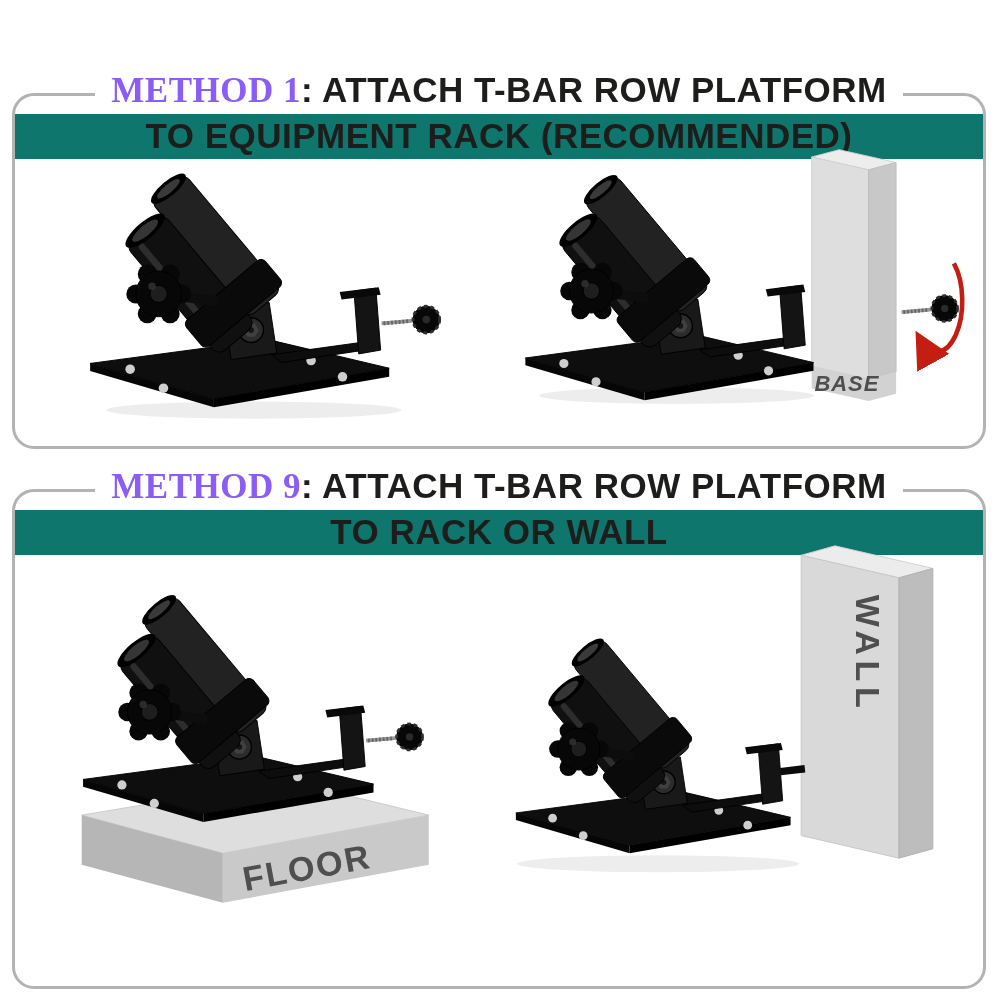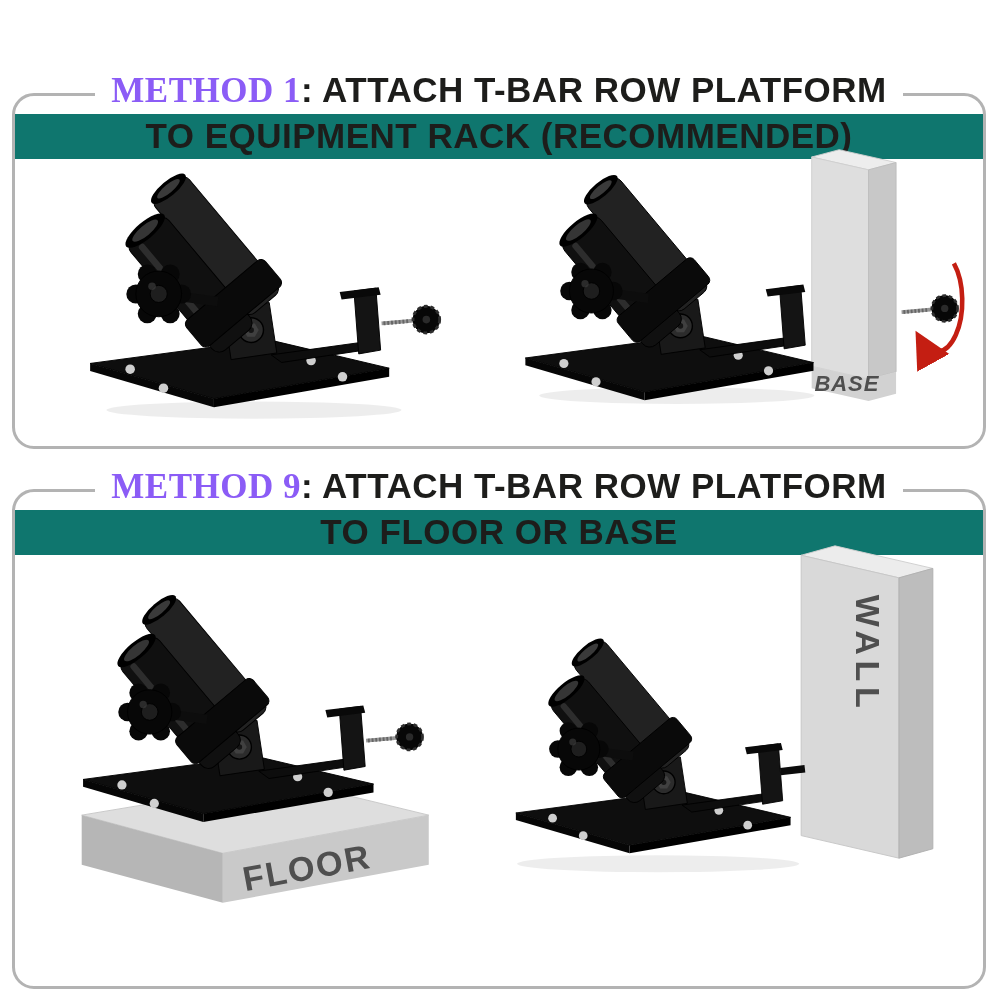--- a/index.html
+++ b/index.html
@@ -118,21 +118,21 @@
       <use href="#screwknob" xlink:href="#screwknob" transform="translate(430,176)"></use>
       <path d="M 487,126 A 22 44 0 1 1 450,208" fill="none" stroke="#c41e12" stroke-width="5" marker-end="url(#arrowhead)"></path>
       <text x="335" y="265" class="block-label" font-size="24" letter-spacing="1">BASE</text>
     </svg>
   </div>
 </section>
 
 <section class="panel" id="panel-method2">
   <div class="panel-title">
     <span class="line1"><span class="method-label">METHOD 9</span><span>: ATTACH T-BAR ROW PLATFORM</span></span>
-    <span class="line2">TO FLOOR OR BASE</span>
+    <span class="line2">TO RACK OR WALL</span>
   </div>
 
   <div class="fig" id="fig-m2-left">
     <svg viewBox="0 0 430 340" preserveAspectRatio="xMidYMid meet">
 
       <g>
         <polygon points="28,242 244,206 392,242 176,282" fill="#dedede" stroke="#c8c8c8"></polygon>
         <polygon points="176,282 392,242 392,294 176,334" fill="#c9c9c9"></polygon>
         <polygon points="28,242 176,282 176,334 28,294" fill="#b6b6b6"></polygon>
         <text x="196" y="306" class="block-label" font-size="36" letter-spacing="2" transform="rotate(-10.5 284 295)">FLOOR</text>

